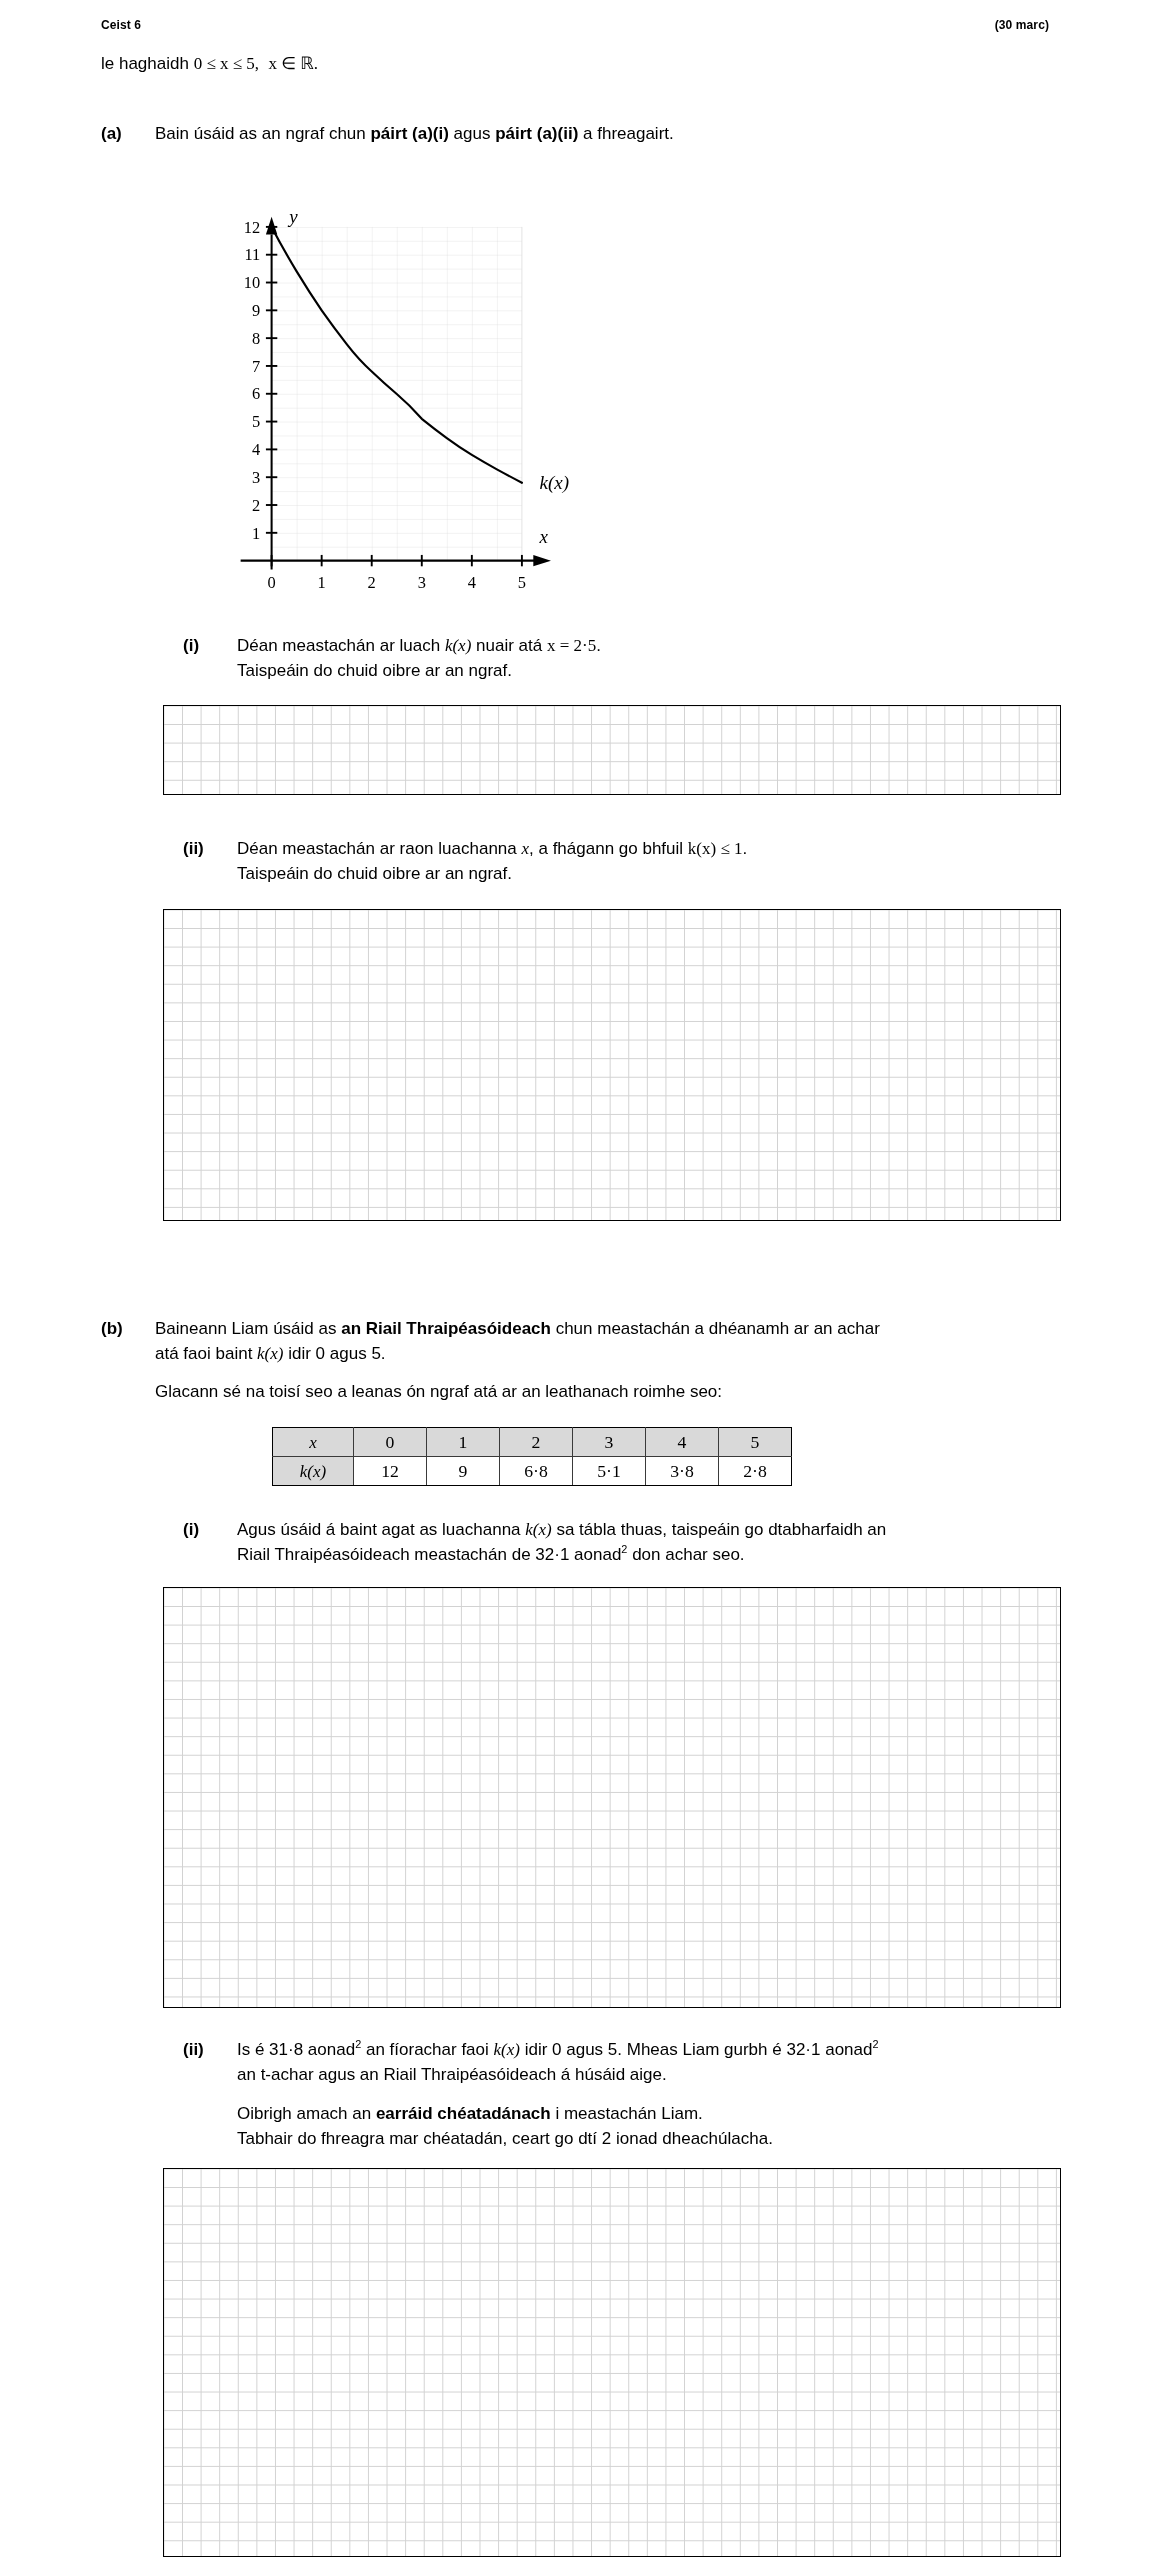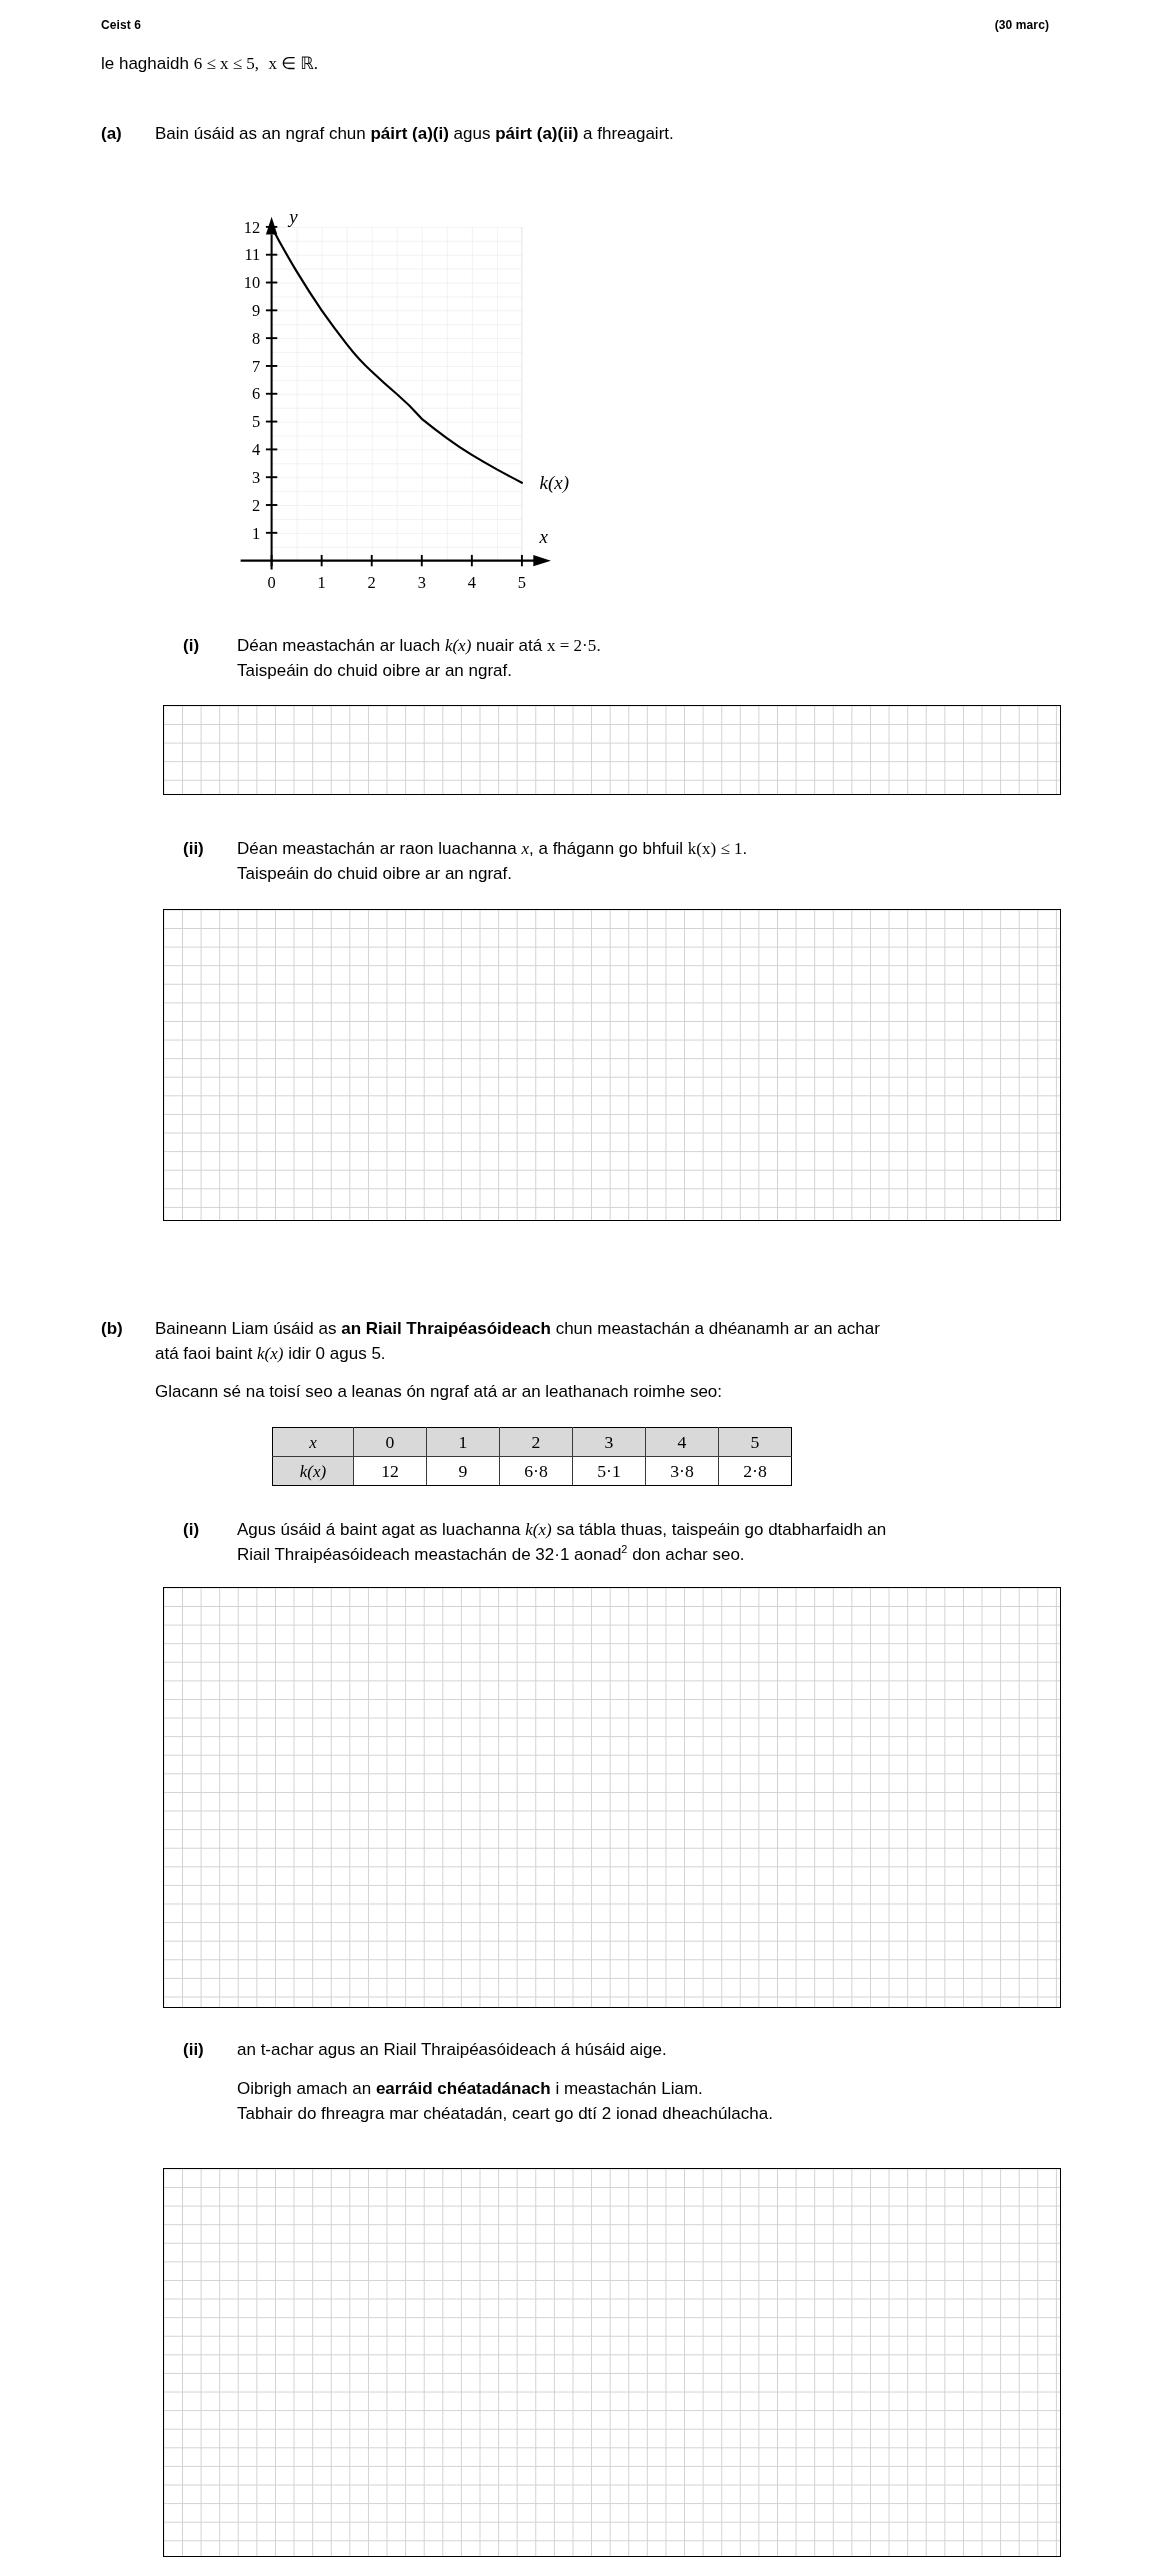--- a/index.html
+++ b/index.html
@@ -119,21 +119,21 @@
 <body>
 
 <div class="page">
 
   <div class="q-head">
     <span>Ceist 6</span>
     <span>(30 marc)</span>
   </div>
 
   <div class="intro body-text">
-    <div><span>le haghaidh </span><span class="mn">6 ≤ x ≤ 5,</span>&nbsp;&nbsp;<span class="mn">x ∈ ℝ</span><span class="mn">.</span></div>
+    <div><span>le haghaidh </span><span class="mn">0 ≤ x ≤ 5,</span>&nbsp;&nbsp;<span class="mn">x ∈ ℝ</span><span class="mn">.</span></div>
   </div>
 
   <div class="part" style="left:101px; top:121px; width:885px;">
     <div class="lab lab-a">(a)</div>
     <div class="txt"><span>Bain úsáid as an ngraf chun </span><b>páirt (a)(i)</b><span> agus </span><b>páirt (a)(ii)</b><span> a fhreagairt.</span></div>
   </div>
 
   <div class="graph-wrap">
     <svg class="graph-svg" width="670" height="405" viewBox="0 0 1060 640">
       <defs>
@@ -289,20 +289,21 @@
       <div><span>Agus úsáid á baint agat as luachanna </span><span class="mi">k(x)</span><span> sa tábla thuas, taispeáin go dtabharfaidh an</span></div>
       <div><span>Riail Thraipéasóideach meastachán de 32·1 aonad</span><sup>2</sup><span> don achar seo.</span></div>
     </div>
   </div>
 
   <div class="ansbox" style="left:163px; top:1587px; width:898px; height:421px;"></div>
 
   <div class="part" style="left:183px; top:2037px; width:898px;">
     <div class="lab lab-roman">(ii)</div>
     <div class="txt">
+      <div><span>Is é 31·8 aonad</span><sup>2</sup><span> an fíorachar faoi </span><span class="mi">k(x)</span><span> idir 0 agus 5.  Mheas Liam gurbh é 32·1 aonad</span><sup>2</sup></div>
       <div>an t-achar agus an Riail Thraipéasóideach á húsáid aige.</div>
       <div style="height:14px;"></div>
       <div><span>Oibrigh amach an </span><b>earráid chéatadánach</b><span> i meastachán Liam.</span></div>
       <div>Tabhair do fhreagra mar chéatadán, ceart go dtí 2 ionad dheachúlacha.</div>
     </div>
   </div>
 
   <div class="ansbox" style="left:163px; top:2168px; width:898px; height:389px;"></div>
 
 </div>

